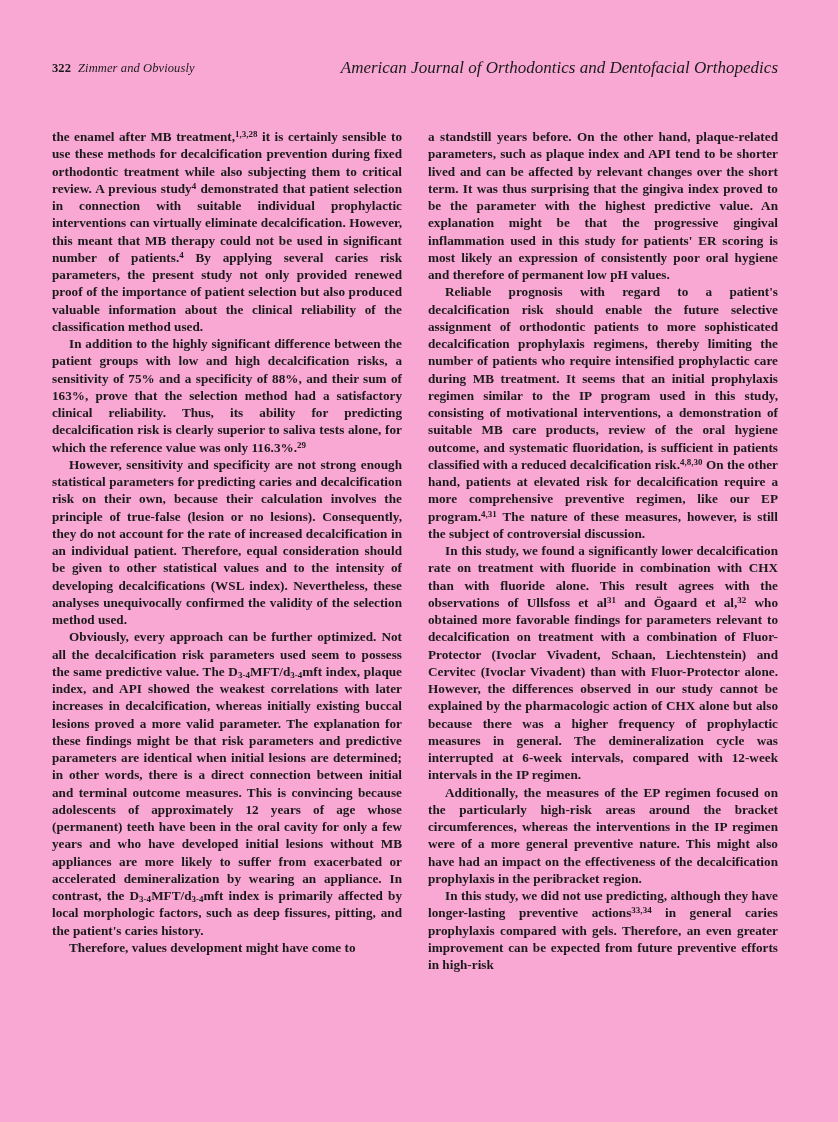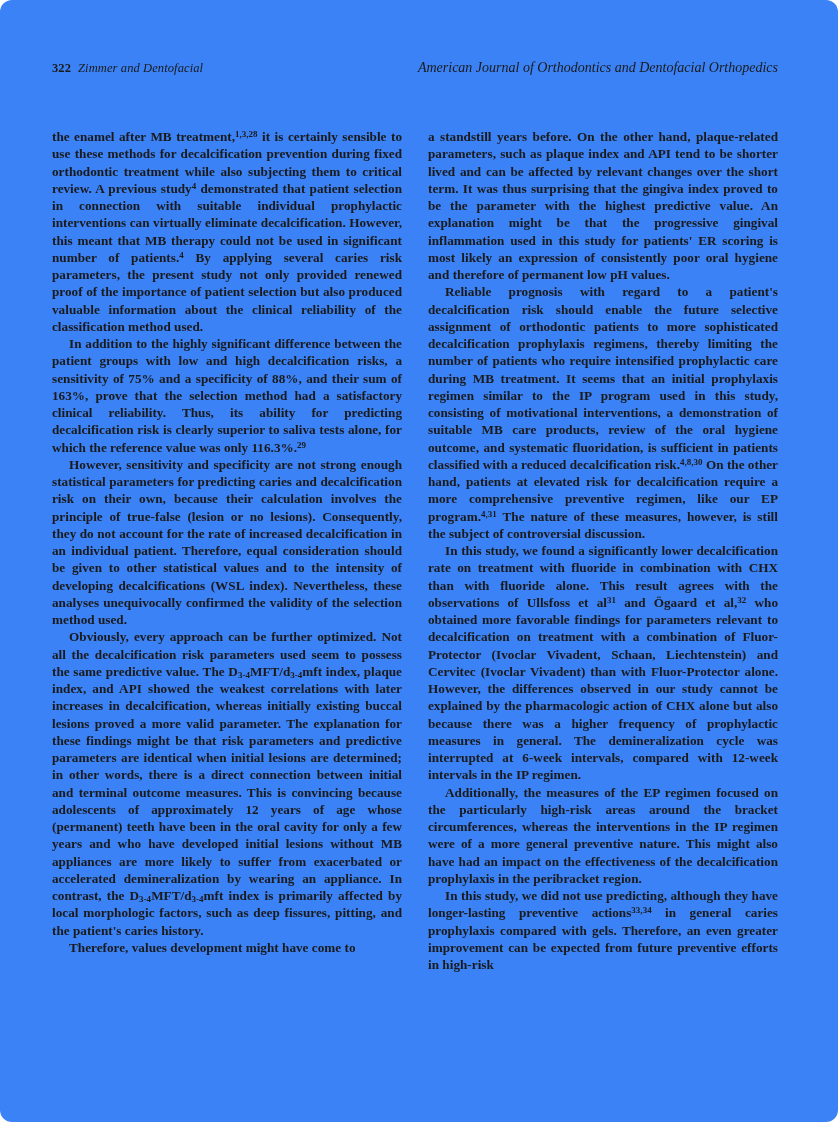--- a/index.html
+++ b/index.html
@@ -14,22 +14,21 @@
     font-family: "Liberation Serif", "DejaVu Serif", serif;
     color: #1a1a1a;
     overflow: hidden;
   }
 
   .page {
     position: absolute;
     inset: 0;
     width: 838px;
     height: 1122px;
-    background: #3b82f6;
-    border-radius: 12px;
+    background: #f9a8d4;
   }
 
   
   .running-head {
     position: absolute;
     left: 52px;
     top: 60px;
     width: 726px;
     height: 44px;
     display: flex;
@@ -50,21 +49,21 @@
     font-size: 12.5px;
     letter-spacing: 0.1px;
   }
   .rh-authors {
     font-style: italic;
     font-size: 12.5px;
     letter-spacing: 0.1px;
   }
   .rh-right {
     font-style: italic;
-    font-size: 14px;
+    font-size: 17px;
     line-height: 16.5px;
     white-space: nowrap;
   }
   .rh-right div { display: block; }
 
   
   .columns {
     position: absolute;
     left: 52px;
     top: 128px;
@@ -102,21 +101,21 @@
   }
 </style>
 </head>
 <body>
 
 <div class="page">
 
   <div class="running-head">
     <div class="rh-left">
       <span class="rh-pageno">322</span>
-      <span class="rh-authors">Zimmer and Dentofacial</span>
+      <span class="rh-authors">Zimmer and Obviously</span>
     </div>
     <div class="rh-right">
       <div>American Journal of Orthodontics and Dentofacial Orthopedics</div>
     </div>
   </div>
 
   <div class="columns">
     <div class="col" id="col-left">
         <p><span>the enamel after MB treatment,</span><sup>1,3,28</sup><span> it is certainly sensible to use these methods for decalcification prevention during fixed orthodontic treatment while also subjecting them to critical review. A previous study</span><sup>4</sup><span> demonstrated that patient selection in connection with suitable individual prophylactic interventions can virtually eliminate decalcification. However, this meant that MB therapy could not be used in significant number of patients.</span><sup>4</sup><span> By applying several caries risk parameters, the present study not only provided renewed proof of the importance of patient selection but also produced valuable information about the clinical reliability of the classification method used.</span></p>
         <p class="indent"><span>In addition to the highly significant difference between the patient groups with low and high decalcification risks, a sensitivity of 75% and a specificity of 88%, and their sum of 163%, prove that the selection method had a satisfactory clinical reliability. Thus, its ability for predicting decalcification risk is clearly superior to saliva tests alone, for which the reference value was only 116.3%.</span><sup>29</sup></p>

